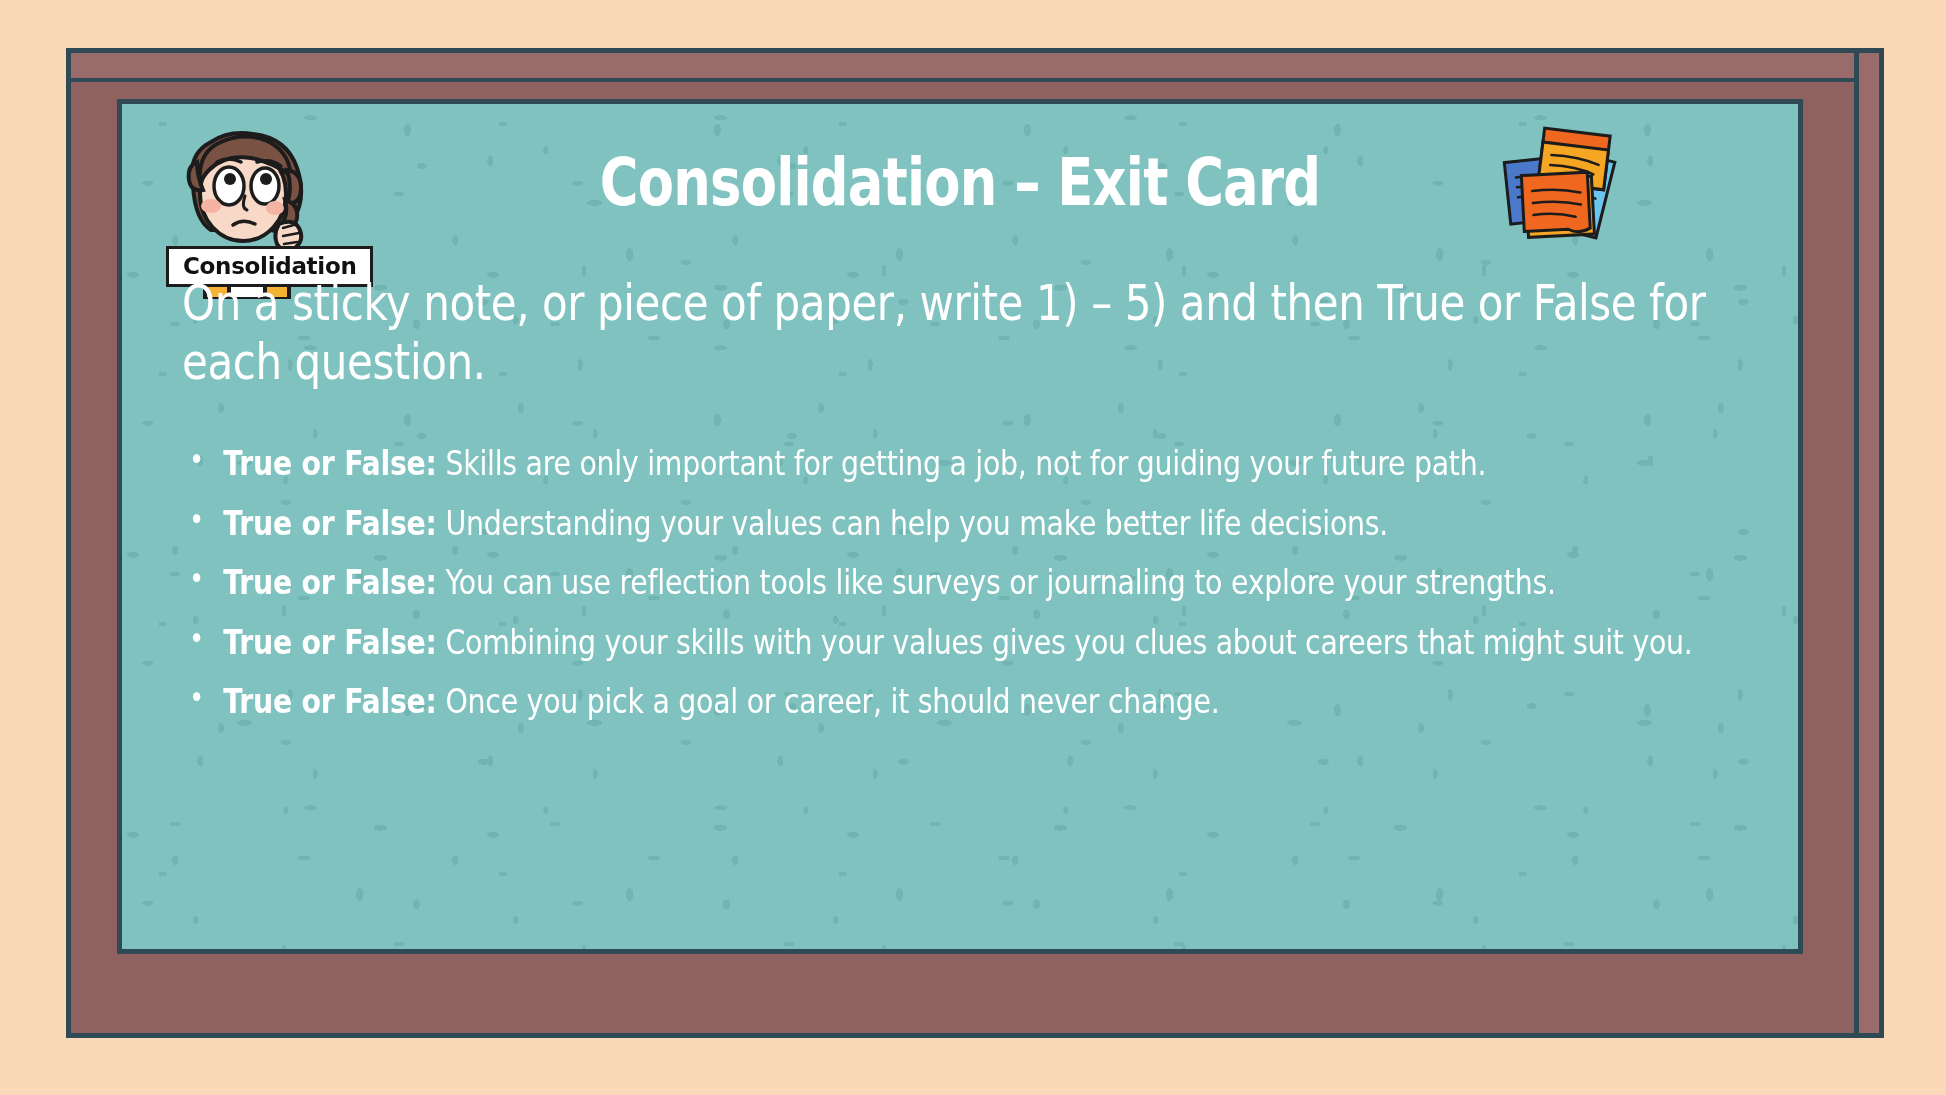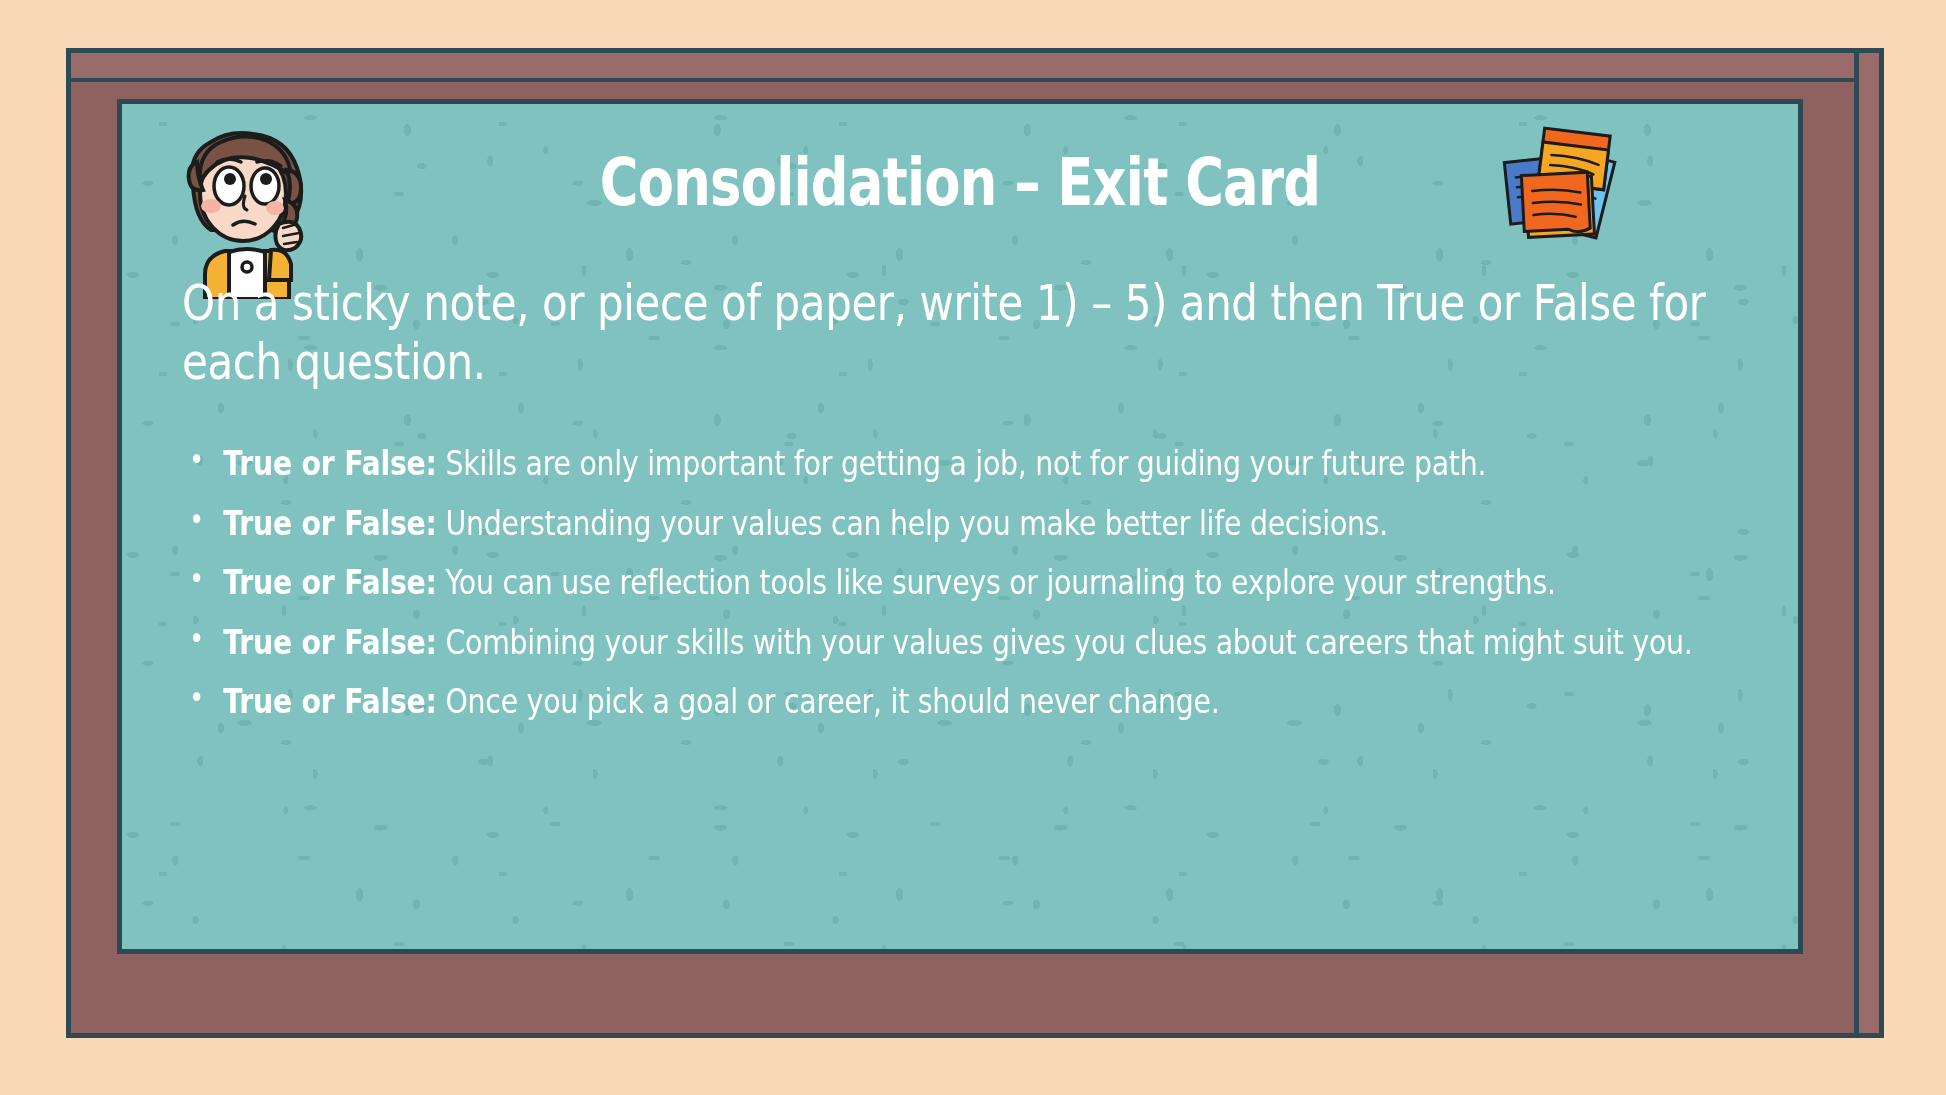--- a/index.html
+++ b/index.html
@@ -260,20 +260,21 @@
             <path d="M78 72 Q74 84 80 86" fill="none" stroke="#1c1c1c" stroke-width="3" stroke-linecap="round"></path>
             <path d="M66 101 Q76 94 88 100" fill="none" stroke="#1c1c1c" stroke-width="3.5" stroke-linecap="round"></path>
 
             <path d="M112 100 Q126 94 132 104 Q138 116 128 124 Q116 130 110 120 Q106 110 112 100 Z" fill="#f8d9c8" stroke="#1c1c1c" stroke-width="4"></path>
             <path d="M116 104 L130 100 M116 112 L132 109 M117 120 L130 118" stroke="#1c1c1c" stroke-width="2.5" stroke-linecap="round"></path>
 
             <path d="M104 126 Q120 124 124 140 L124 156 L102 156 Z" fill="#f5b335" stroke="#1c1c1c" stroke-width="4"></path>
           </svg>
         </div>
 
+        <div class="badge">Consolidation</div>
 
         <div class="board-title">Consolidation – Exit Card</div>
 
         <div class="papers">
           <svg width="135" height="120" viewBox="0 0 135 120" xmlns="http://www.w3.org/2000/svg">
 
             <g transform="rotate(14 70 62)">
               <rect x="44" y="24" width="72" height="78" fill="#6cc5ef" stroke="#1c1c1c" stroke-width="3"></rect>
               <path d="M54 44 L106 52 M54 56 L106 64 M54 68 L106 76 M54 80 L98 88" stroke="#1c1c1c" stroke-width="2.5" stroke-linecap="round" fill="none"></path>
             </g>

